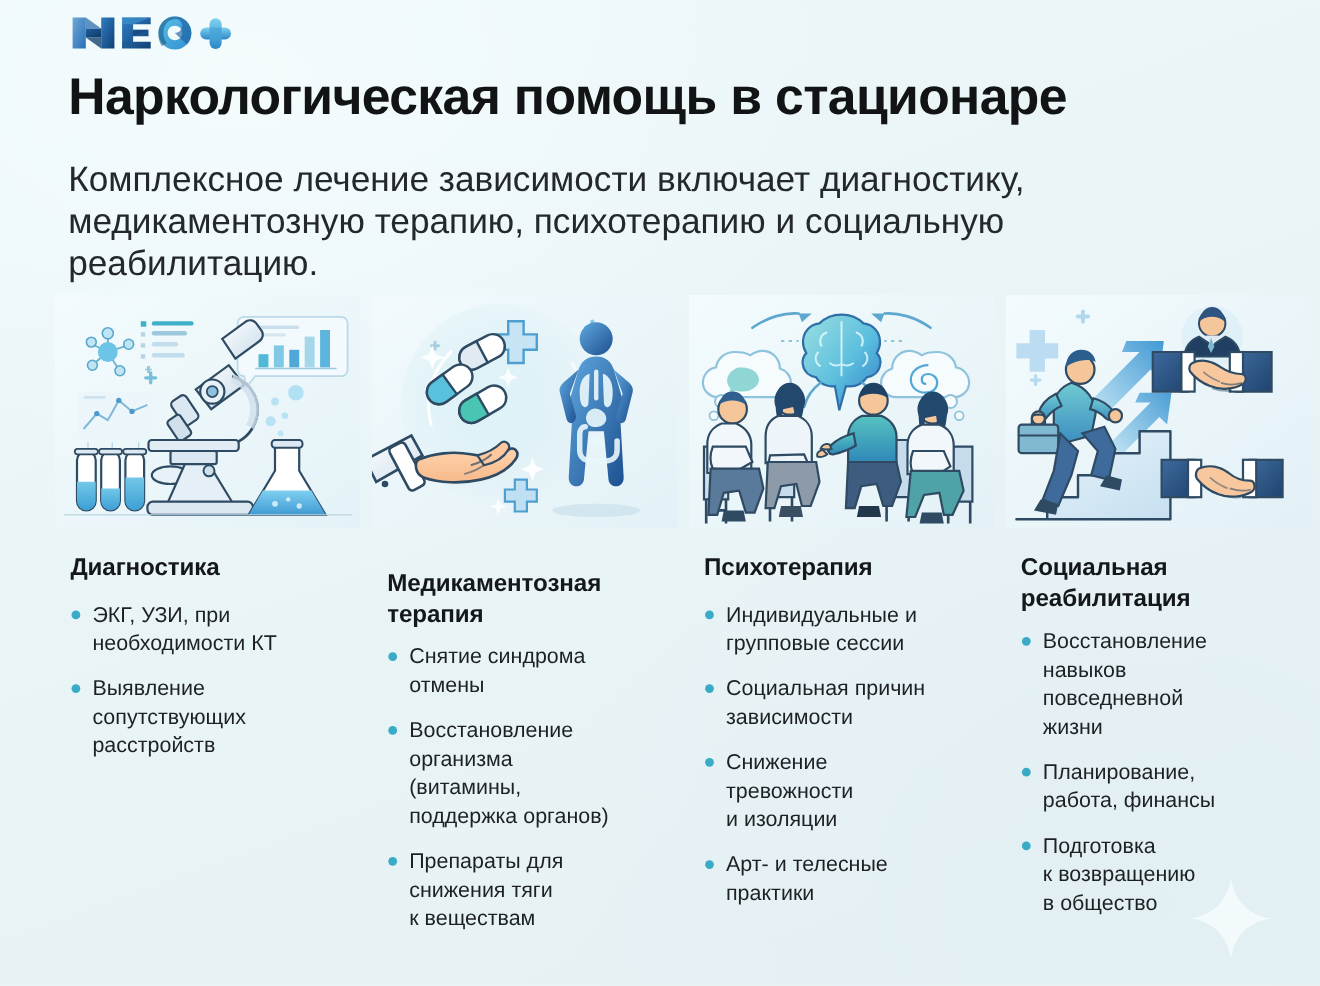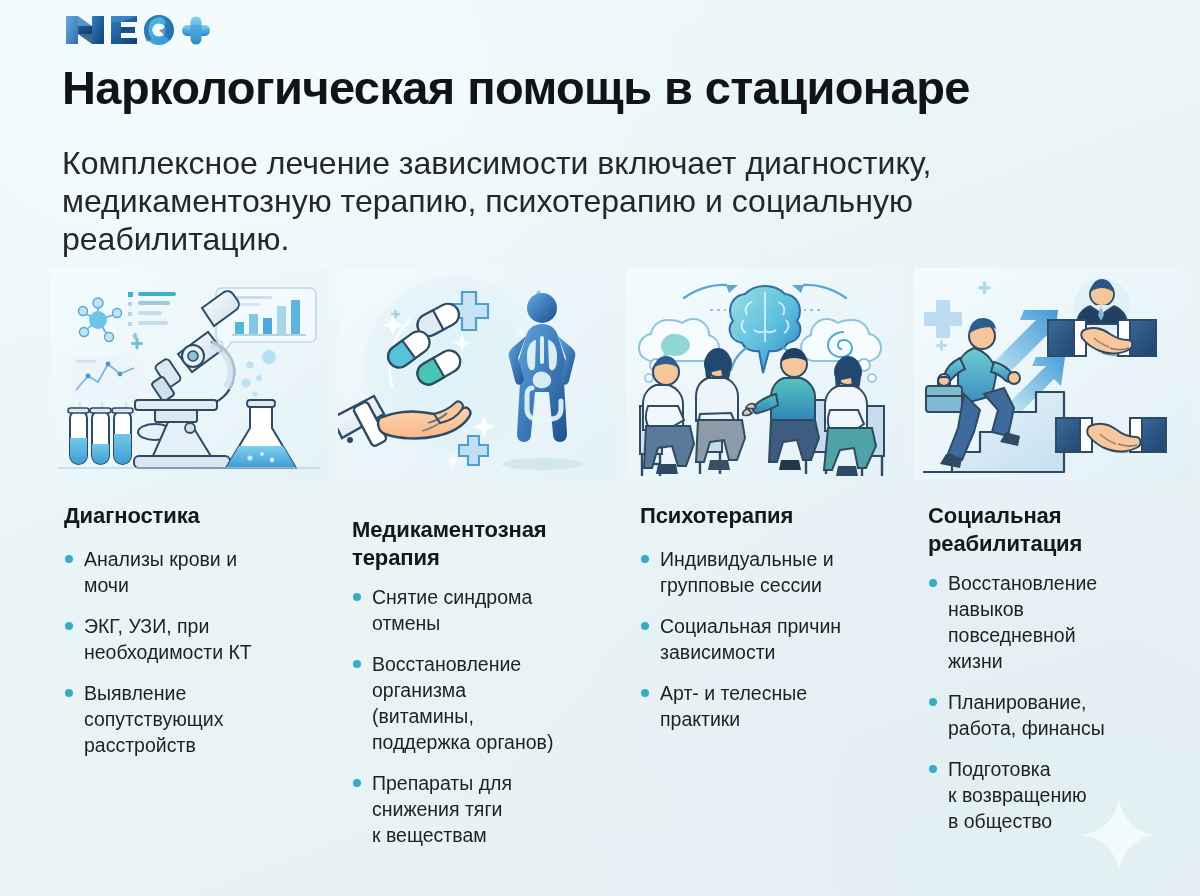--- a/index.html
+++ b/index.html
@@ -330,22 +330,20 @@
 
           <g fill="#5fb6d6" opacity=".85">
             <rect x="81" y="74" width="12" height="3" rx="1.5"></rect>
             <rect x="85.5" y="69.5" width="3" height="12" rx="1.5"></rect>
           </g>
           <line x1="8" y1="200" x2="270" y2="200" stroke="#b9d3e2" stroke-width="1.4" opacity=".8"></line>
         </svg>
       </div>
       <h2 class="col-title" style="white-space:pre-line;">Диагностика</h2>
       <ul class="bullets">
-        <li>Анализы крови и
-мочи</li>
         <li>ЭКГ, УЗИ, при
 необходимости КТ</li>
         <li>Выявление
 сопутствующих
 расстройств</li>
       </ul>
     </div>
 
     <div class="col col-2">
       <div class="illus">
@@ -577,20 +575,23 @@
             <path d="M212 198h18l2 10h-22z" fill="#2e4b63"></path>
           </g>
         </svg>
       </div>
       <h2 class="col-title" style="white-space:pre-line;">Психотерапия</h2>
       <ul class="bullets">
         <li>Индивидуальные и
 групповые сессии</li>
         <li>Социальная причин
 зависимости</li>
+        <li>Снижение
+тревожности
+и изоляции</li>
         <li>Арт- и телесные
 практики</li>
       </ul>
     </div>
 
     <div class="col col-4">
       <div class="illus">
         <svg width="278" height="212" viewBox="0 0 278 212" xmlns="http://www.w3.org/2000/svg">
           <defs>
             <linearGradient id="c4bg" x1="0" y1="0" x2="1" y2="1">

